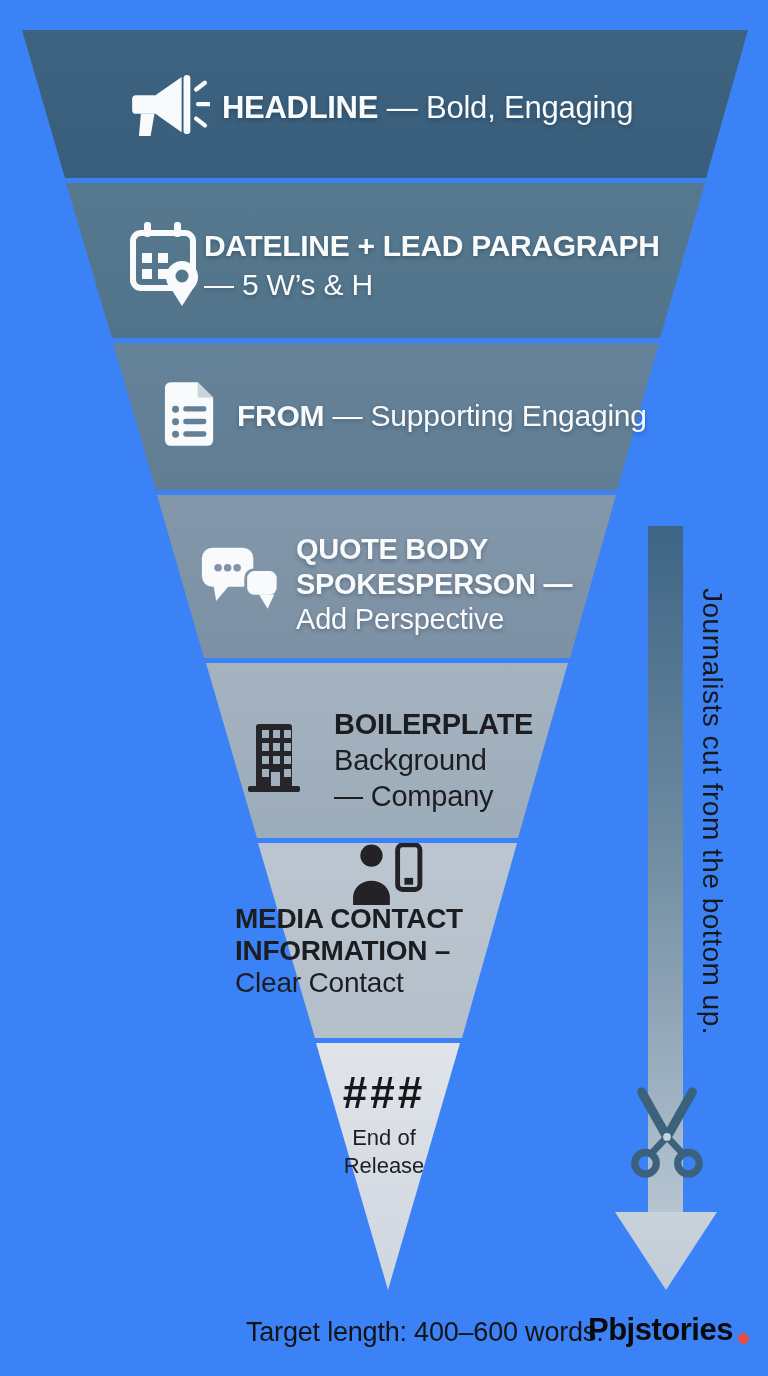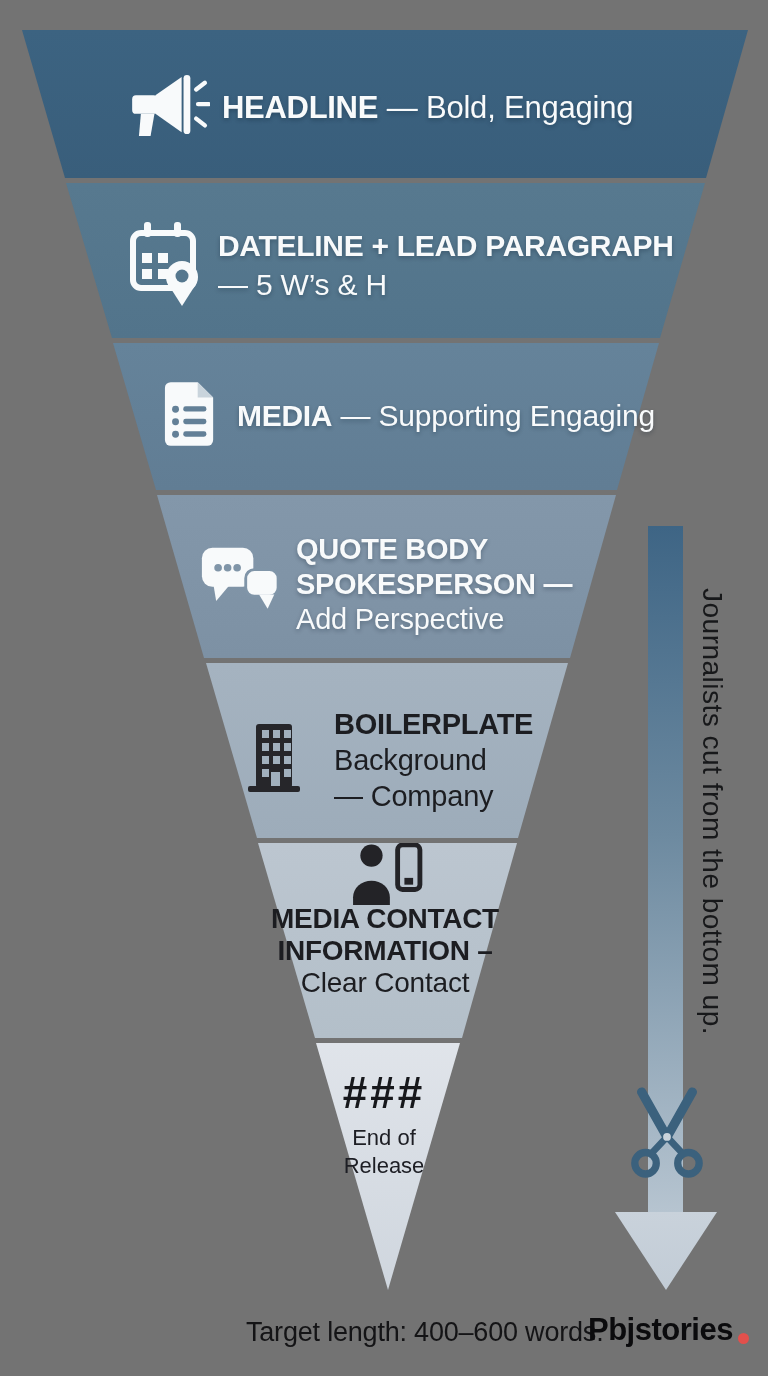--- a/index.html
+++ b/index.html
@@ -1,18 +1,18 @@
 <!DOCTYPE html>
 <html><head>
 <meta charset="utf-8">
 <style>
   html,body{margin:0;padding:0;background:#eef0f4;}
   .stage{
     position:relative;width:768px;height:1376px;overflow:hidden;
-    background:#737373;
+    background:#3b82f6;
     font-family:"Liberation Sans", sans-serif;
   }
   
   .band{position:absolute;left:0;width:768px;filter:drop-shadow(0 3px 3px rgba(45,65,85,.18));}
   .band.b1{top:30px;height:148px;background:linear-gradient(#3c6381,#395e7b);
     clip-path:polygon(22px 0,748px 0,706px 100%,65px 100%);}
   .band.b2{top:183px;height:155px;background:linear-gradient(#57798f,#52748b);
     clip-path:polygon(66px 0,705px 0,660px 100%,112px 100%);}
   .band.b3{top:343px;height:147px;background:linear-gradient(#65839a,#617d94);
     clip-path:polygon(113px 0,659px 0,617px 100%,156px 100%);}
@@ -28,30 +28,30 @@
   
   .row{position:absolute;display:flex;align-items:center;}
   .row .ic{flex:0 0 auto;}
   .light{color:#f8fafb;}
   .light .bold, .light .reg{text-shadow:0 2px 4px rgba(8,24,40,.30);}
   .dark{color:#1c1d21;}
   .bold{font-weight:700;letter-spacing:-.3px;}
   .reg{font-weight:400;letter-spacing:-.2px;}
   .r1{left:128px;top:76px;height:64px;gap:12px;}
   .r1 .t{font-size:31px;white-space:nowrap;}
-  .r2{left:128px;top:222px;height:86px;gap:14px;}
+  .r2{left:128px;top:222px;height:86px;}
   .r2 .t{font-size:30px;line-height:39px;white-space:nowrap;}
   .r3{left:163px;top:382px;height:68px;gap:20px;}
   .r3 .t{font-size:30px;white-space:nowrap;}
   .r4{left:200px;top:530px;height:108px;gap:16px;}
   .r4 .t{font-size:29px;line-height:35px;white-space:nowrap;}
   .r5{left:246px;top:706px;height:108px;gap:16px;}
   .r5 .t{font-size:29px;line-height:36px;white-space:nowrap;margin-left:16px;}
   .b6icon{position:absolute;left:349px;top:843px;}
-  .b6text{position:absolute;left:235px;top:903px;width:300px;text-align:center;
+  .b6text{position:absolute;left:235px;top:903px;width:300px;
     font-size:28px;line-height:32px;}
   .hashes{position:absolute;left:234px;top:1068px;width:300px;text-align:center;
     font-size:44px;font-weight:700;letter-spacing:3px;color:#17181c;}
   .endrel{position:absolute;left:284px;top:1124px;width:200px;text-align:center;
     font-size:22px;line-height:28px;color:#1d1e24;}
 
   
   .shaft{position:absolute;left:648px;top:526px;width:35px;height:686px;
     background:linear-gradient(#3e6585 0%,#6d8aa0 45%,#b6c4d0 100%);}
   .ahead{position:absolute;left:615px;top:1212px;width:102px;height:78px;
@@ -126,21 +126,21 @@
         <g fill="#638097">
           <circle cx="13" cy="30" r="3.6"></circle>
             <rect x="21" y="27" width="24" height="5.5" rx="2.5"></rect>
           <circle cx="13" cy="43" r="3.6"></circle>
             <rect x="21" y="40" width="24" height="5.5" rx="2.5"></rect>
           <circle cx="13" cy="56" r="3.6"></circle>
             <rect x="21" y="53" width="24" height="5.5" rx="2.5"></rect>
         </g>
       </svg>
     </span>
-    <span class="t"><span class="bold">MEDIA</span> <span class="reg">— Supporting Engaging</span></span>
+    <span class="t"><span class="bold">FROM</span> <span class="reg">— Supporting Engaging</span></span>
   </div>
 
   <div class="band b4"></div>
   <div class="row r4 light">
     <span class="ic">
       <svg width="80" height="74" viewBox="0 0 84 76">
         <rect x="2" y="2" width="54" height="41" rx="11" fill="#f8fafb"></rect>
         <polygon points="14,40 32,40 17,58" fill="#f8fafb"></polygon>
         <g fill="#8095a8">
           <circle cx="19" cy="23" r="4"></circle>

